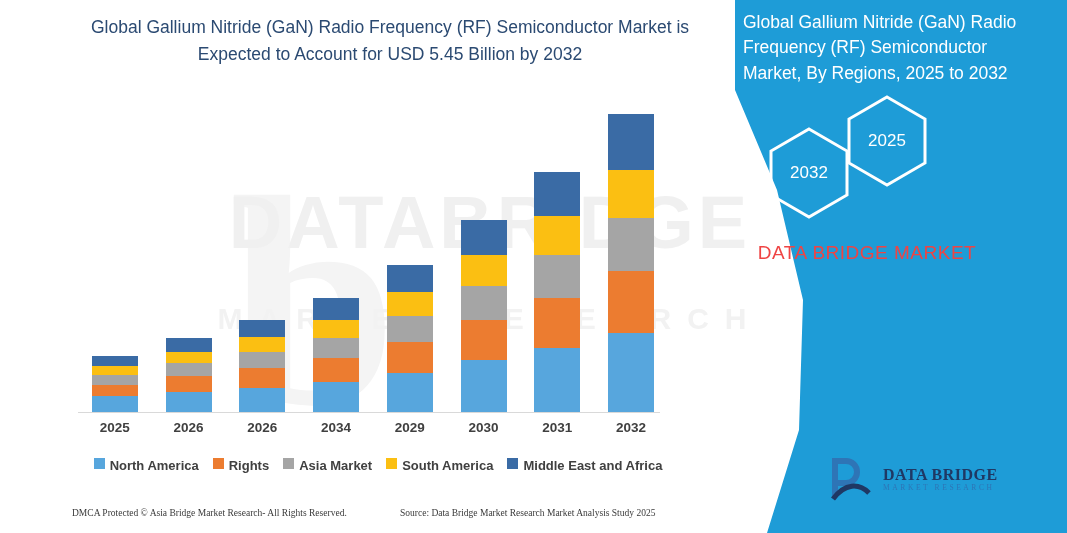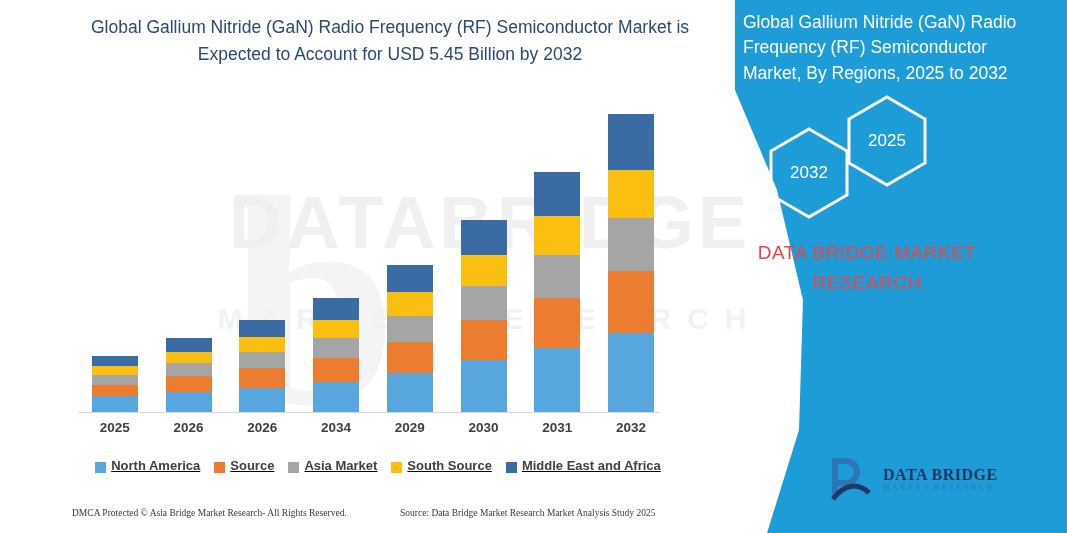--- a/index.html
+++ b/index.html
@@ -85,21 +85,21 @@
   }
   .xlabels div{
     width:46px;text-align:center;font-size:13.5px;font-weight:bold;color:#404040;
   }
 
   
   .legend{
     position:absolute;left:78px;top:455px;width:600px;height:20px;
     display:flex;align-items:center;justify-content:center;gap:14px;z-index:4;
   }
-  .legend-item{display:flex;align-items:flex-end;gap:5px;text-decoration:underline;}
+  .legend-item{display:flex;align-items:flex-start;gap:5px;}
   .legend-swatch{width:11px;height:11px;display:inline-block;}
   .legend-label{font-size:13px;font-weight:bold;color:#404040;}
 
   
   .footer{
     position:absolute;left:72px;top:508px;width:620px;z-index:4;
     font-family:"Liberation Serif", serif;font-size:9.5px;color:#3a3a3a;
   }
   .footer .f-left{position:absolute;left:0;top:0;}
   .footer .f-right{position:absolute;left:328px;top:0;}
@@ -198,29 +198,29 @@
       <div>2032</div>
     </div>
 
   <div class="legend" id="legend">
       <div class="legend-item">
         <span class="legend-swatch" style="background: rgb(87, 166, 221);"></span>
         <span class="legend-label">North America</span>
       </div>
       <div class="legend-item">
         <span class="legend-swatch" style="background: rgb(236, 124, 48);"></span>
-        <span class="legend-label">Source</span>
+        <span class="legend-label">Rights</span>
       </div>
       <div class="legend-item">
         <span class="legend-swatch" style="background: rgb(165, 165, 165);"></span>
         <span class="legend-label">Asia Market</span>
       </div>
       <div class="legend-item">
         <span class="legend-swatch" style="background: rgb(251, 191, 18);"></span>
-        <span class="legend-label">South Source</span>
+        <span class="legend-label">South America</span>
       </div>
       <div class="legend-item">
         <span class="legend-swatch" style="background: rgb(58, 107, 165);"></span>
         <span class="legend-label">Middle East and Africa</span>
       </div>
     </div>
 
   <div class="footer">
     <div class="f-left">DMCA Protected © Asia Bridge Market Research-  All Rights Reserved.</div>
     <div class="f-right">Source: Data Bridge Market Research  Market Analysis Study 2025</div>
@@ -239,21 +239,20 @@
     <div class="hex hex-2025">
       <svg viewBox="0 0 84 94">
         <polygon points="42,3 80,25 80,69 42,91 4,69 4,25" fill="none" stroke="#ffffff" stroke-width="3"></polygon>
       </svg>
       <span>2025</span>
     </div>
   </div>
 
   <div class="brand-right">
     <div>DATA BRIDGE MARKET</div>
-    <div>RESEARCH</div>
   </div>
 
   <div class="logo">
     <svg width="48" height="48" viewBox="0 0 48 48">
       <path d="M10 6 h11 a11 11 0 0 1 0 22 h-11 z M10 6 v36" fill="none" stroke="#2e75b6" stroke-width="6"></path>
       <path d="M8 44 C 20 28, 34 28, 44 38" fill="none" stroke="#1f3864" stroke-width="5"></path>
     </svg>
     <div class="logo-text">
       <div class="logo-main">DATA BRIDGE</div>
       <div class="logo-sub">MARKET RESEARCH</div>

